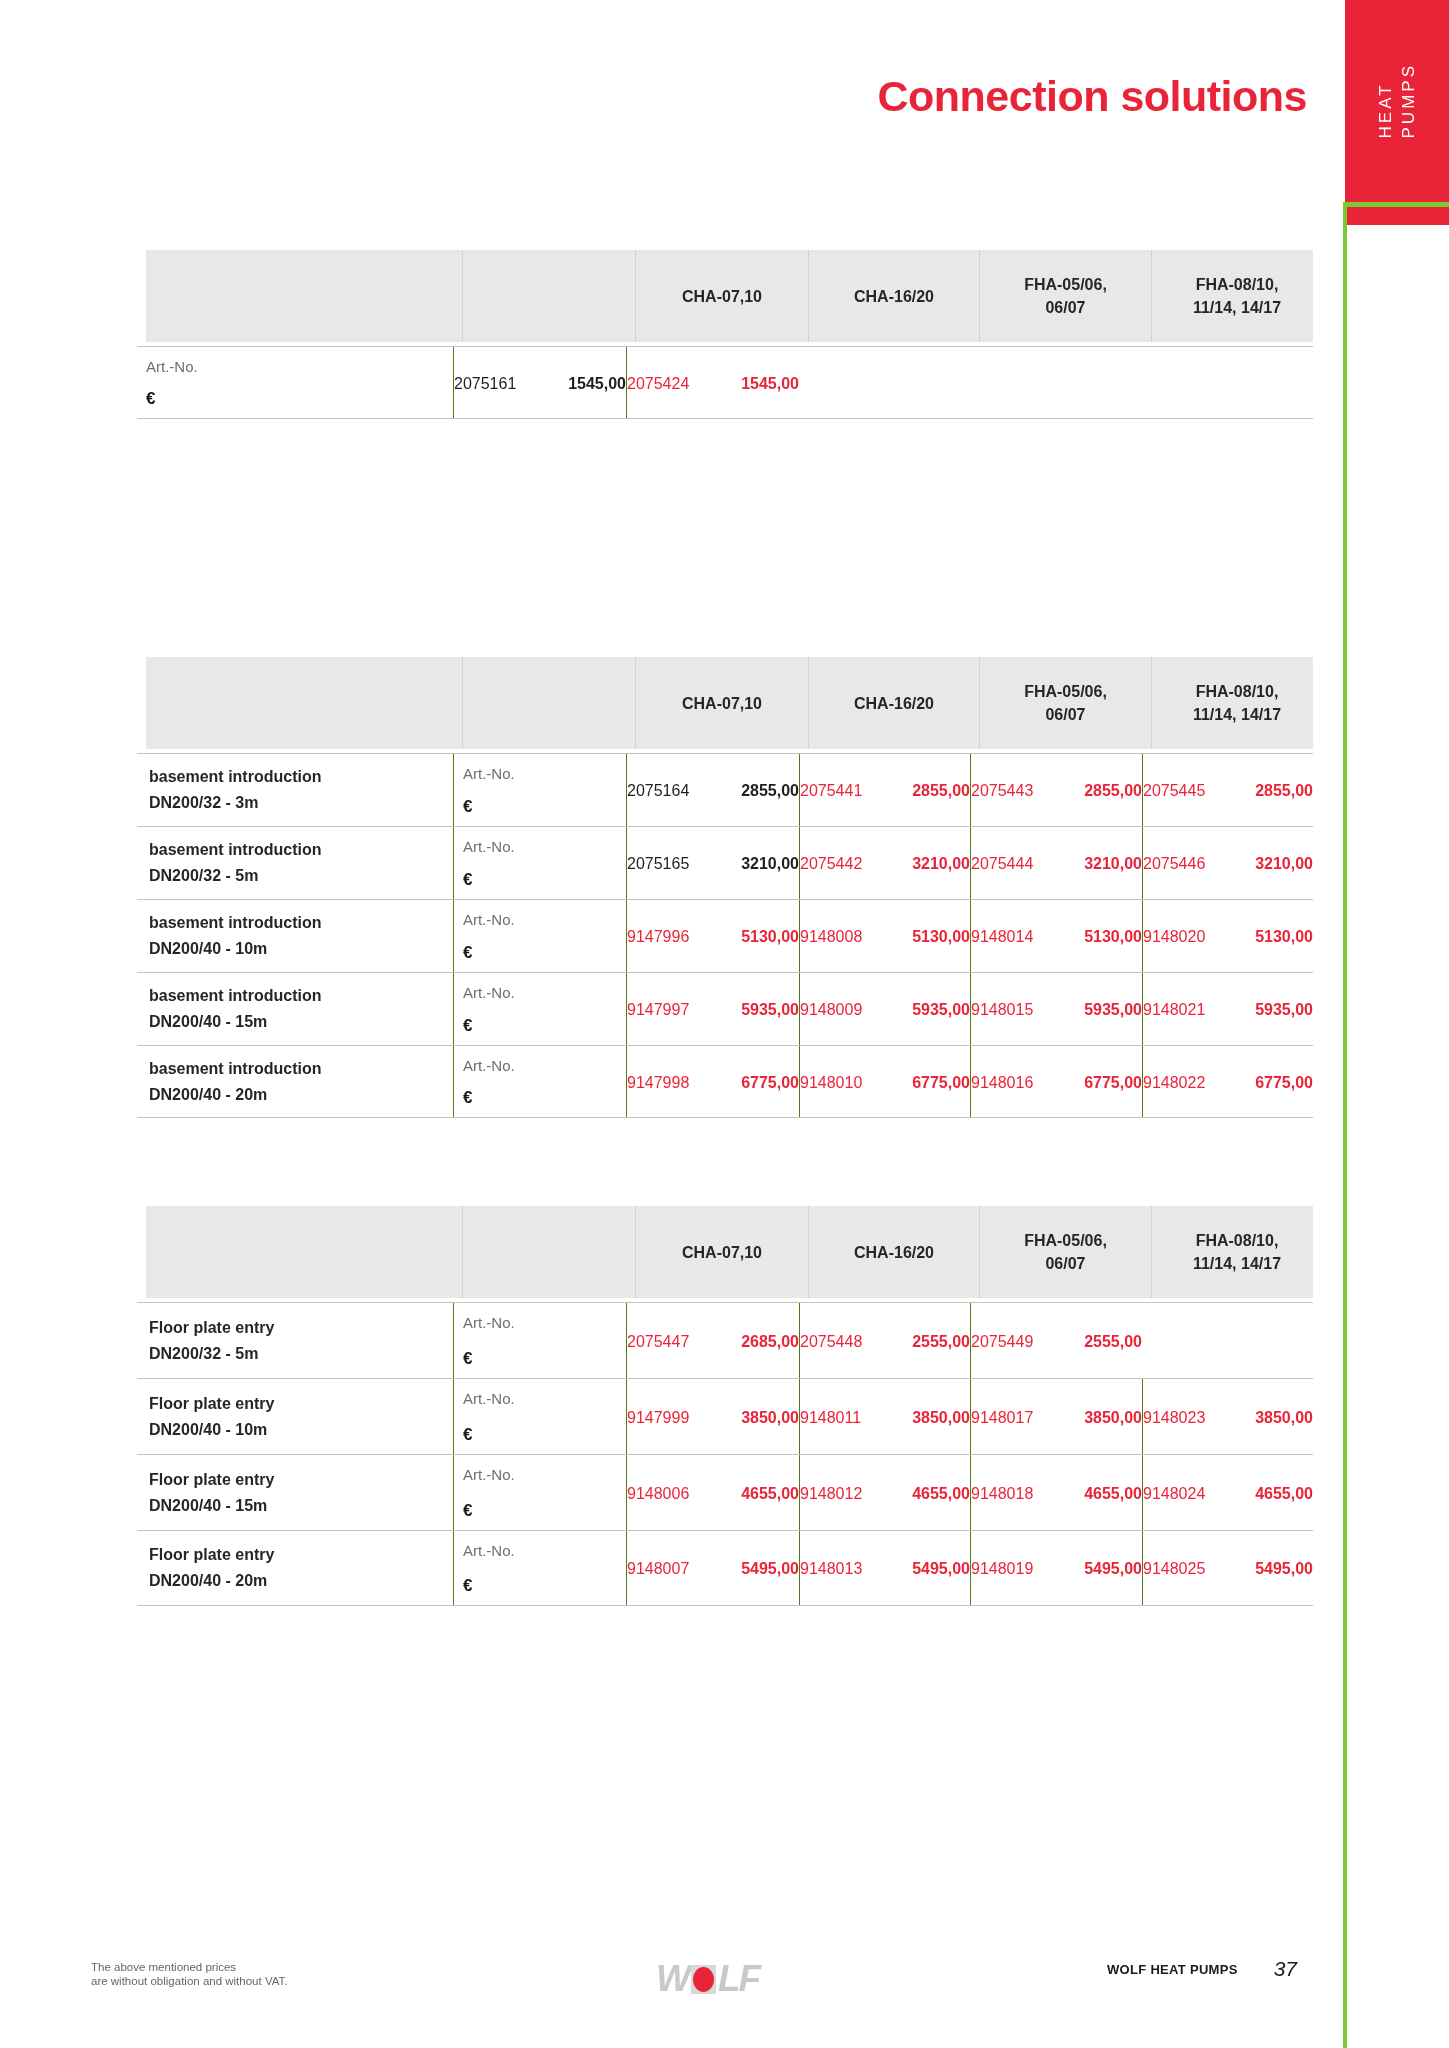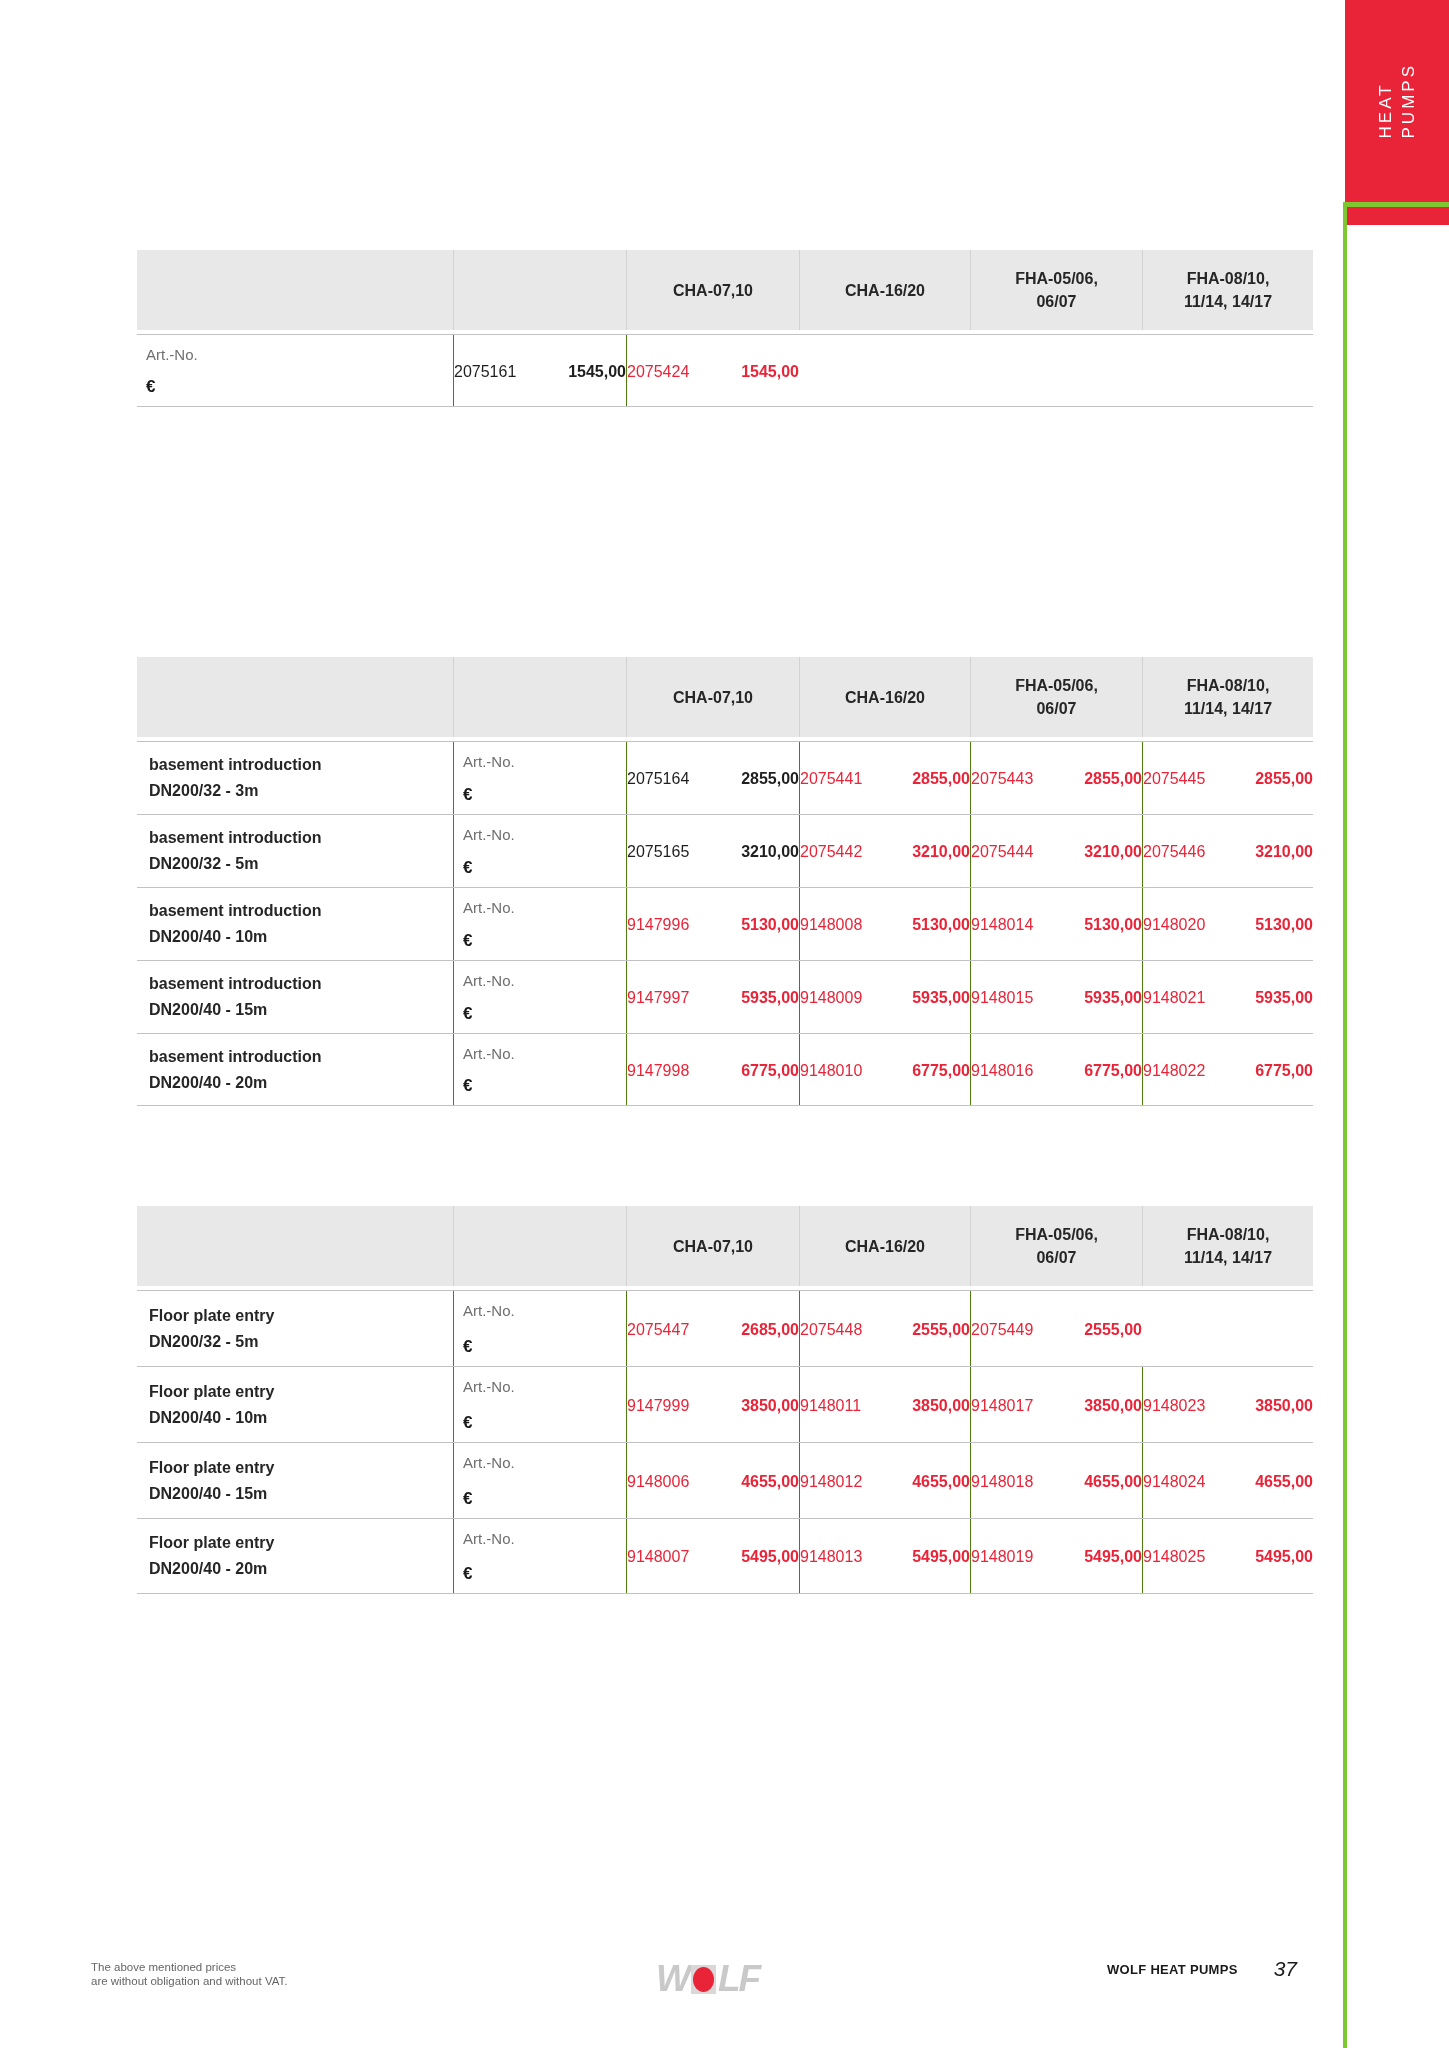--- a/index.html
+++ b/index.html
@@ -26,22 +26,23 @@
   .tab-text span { display:block; }
   .tab-strip { position:absolute; left:1347px; top:207px; width:102px; height:18px; background:var(--red); }
   .green-v  { position:absolute; left:1343px; top:202px; width:4px; height:1846px; background:var(--green); }
   .green-h  { position:absolute; left:1343px; top:202px; width:106px; height:5px;  background:var(--green); }
 
   
   .price-table { position:absolute; left:137px; width:1176px; }
   .t1 { top:250px; } .t2 { top:657px; } .t3 { top:1206px; }
   .thead {
     display:grid; grid-template-columns:316px 173px 173px 171px 172px 171px;
-    height:80px; background:var(--header_bg); margin-bottom:4px;
+    height:92px; background:var(--header_bg); margin-bottom:4px;
     align-items:center;
+    margin-left:9px;
   }
   .th { text-align:center; font-weight:bold; font-size:16px; color:#262626; line-height:23px; height:100%;
         display:flex; flex-direction:column; justify-content:center; }
   .th + .th { border-left:1px solid #d2d2d2; }
   .trow {
     display:grid; grid-template-columns:316px 173px 173px 171px 172px 171px;
     height:73px; border-top:1px solid #c2c2c2;
   }
   .t3 .trow { height:76px; }
   .trow:last-child { border-bottom:1px solid #c2c2c2; }
@@ -84,20 +85,21 @@
     display:flex; align-items:flex-start; gap:36px; color:#1a1a1a;
   }
   .brand { font-weight:bold; font-size:13px; letter-spacing:0.3px; margin-top:5px; white-space:nowrap; }
   .page-num { font-size:21px;font-style:italic; }
 </style>
 </head>
 <body>
 
 <div class="page">
 
+  <div class="page-title">Connection solutions</div>
 
   <div class="side-tab">
     <div class="tab-text">
       <span>HEAT</span>
       <span>PUMPS</span>
     </div>
   </div>
   <div class="green-v"></div>
   <div class="green-h"></div>
   <div class="tab-strip"></div>

